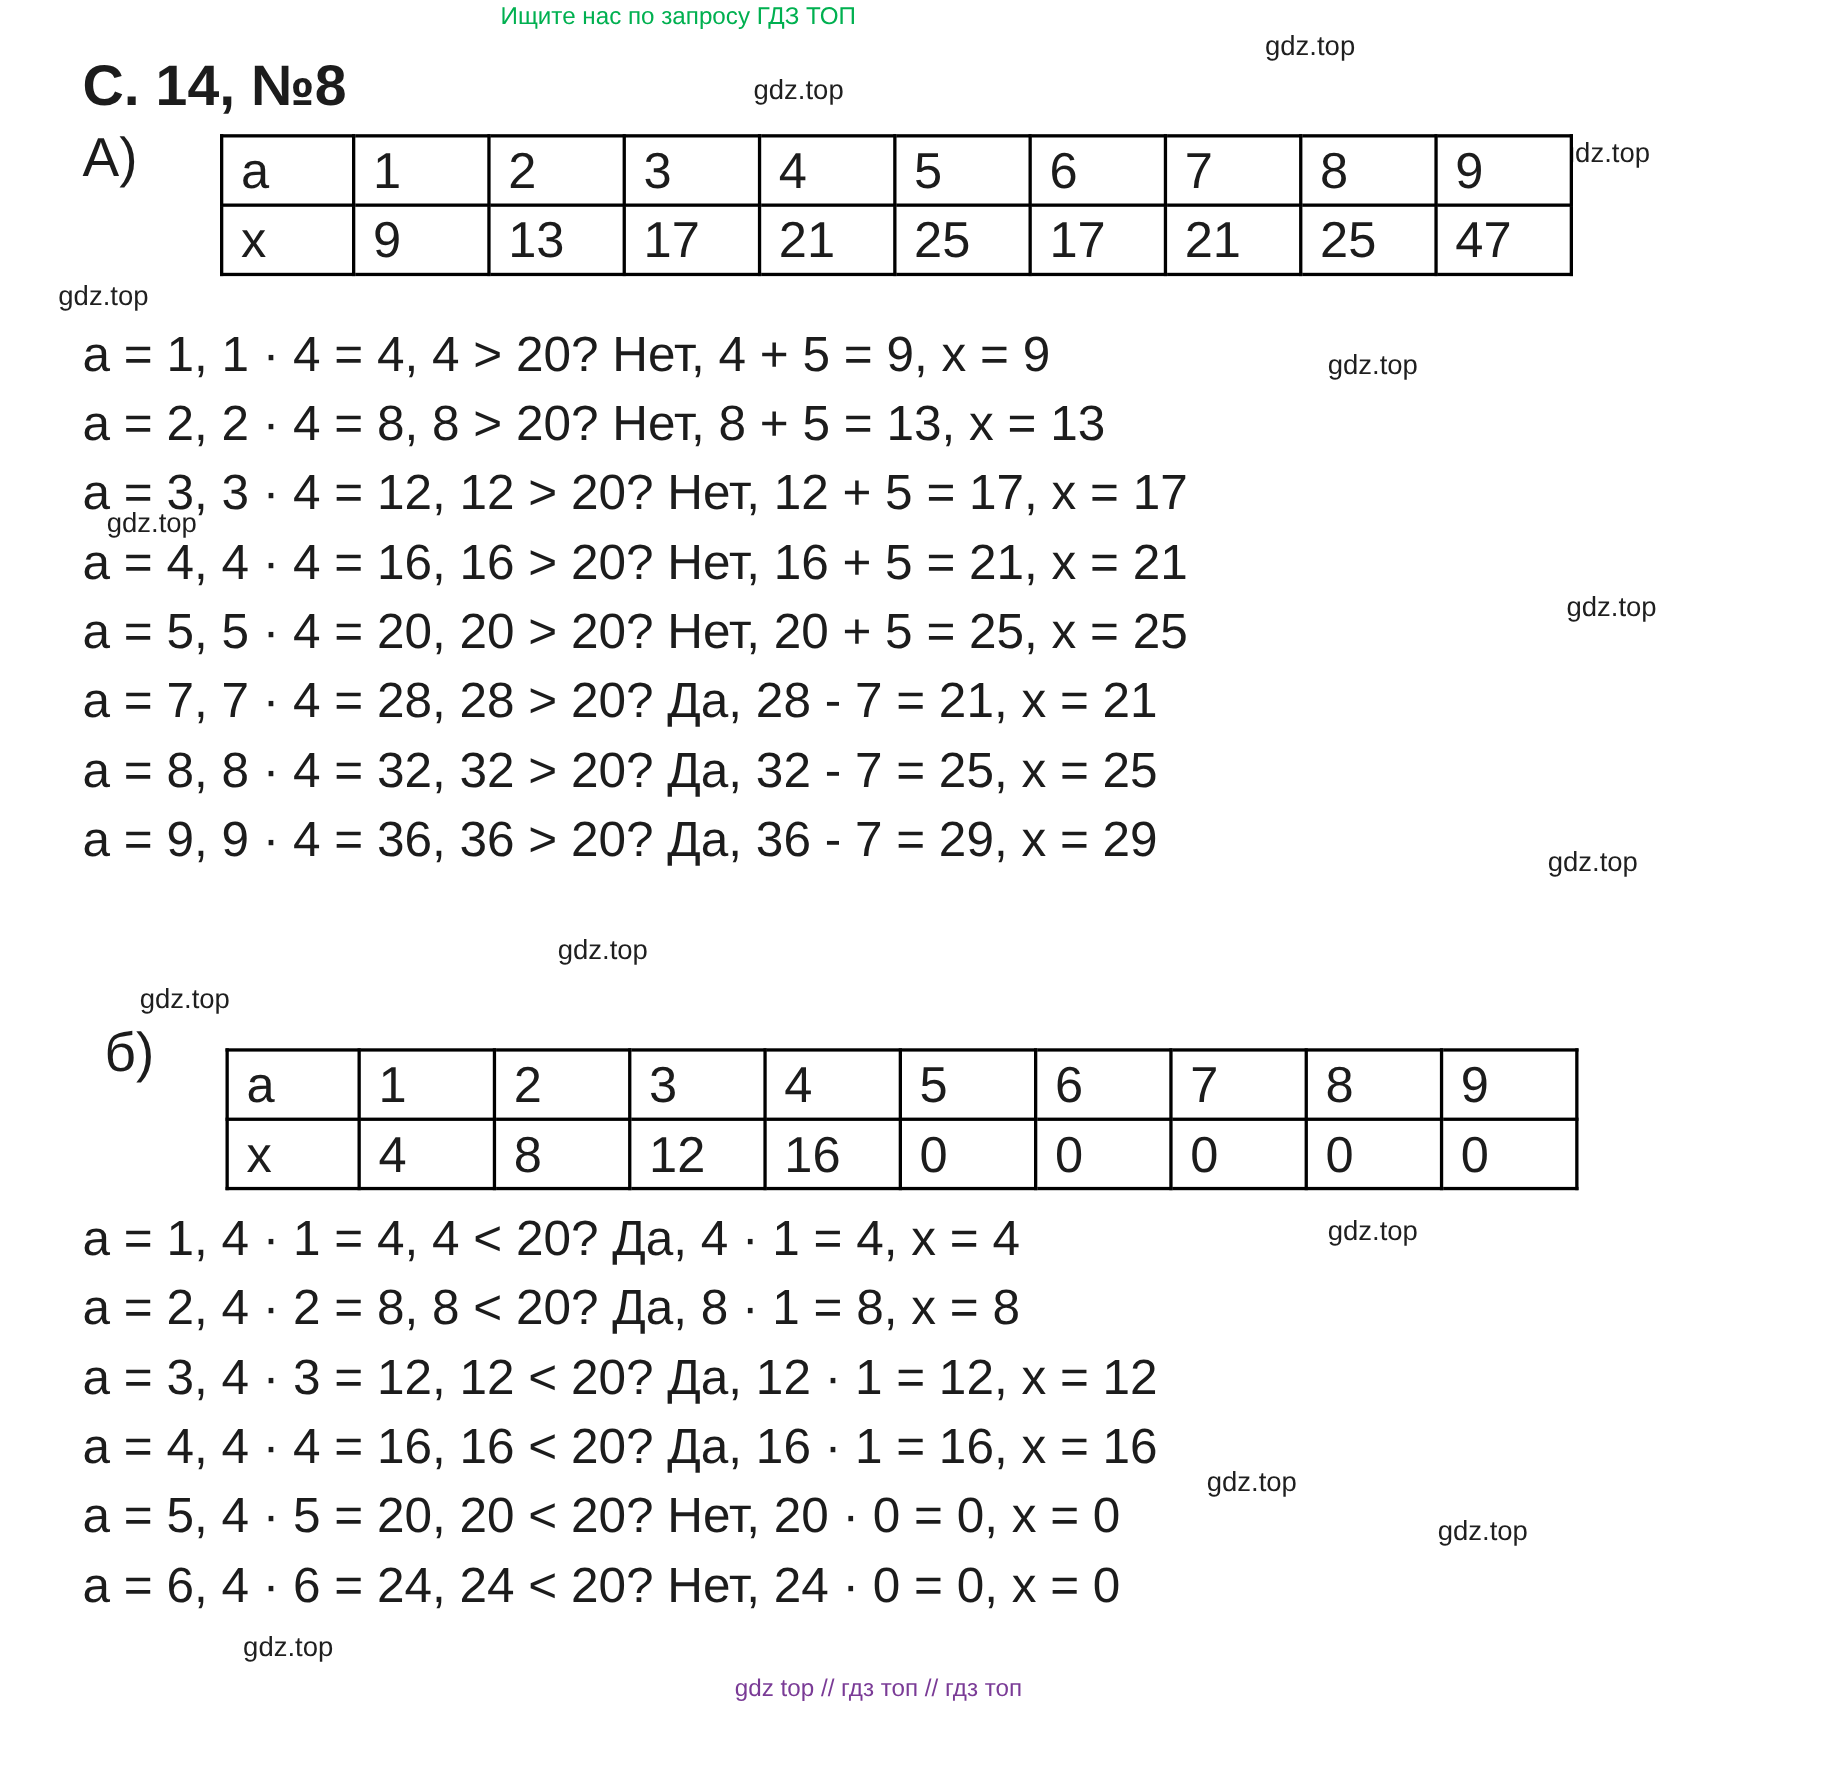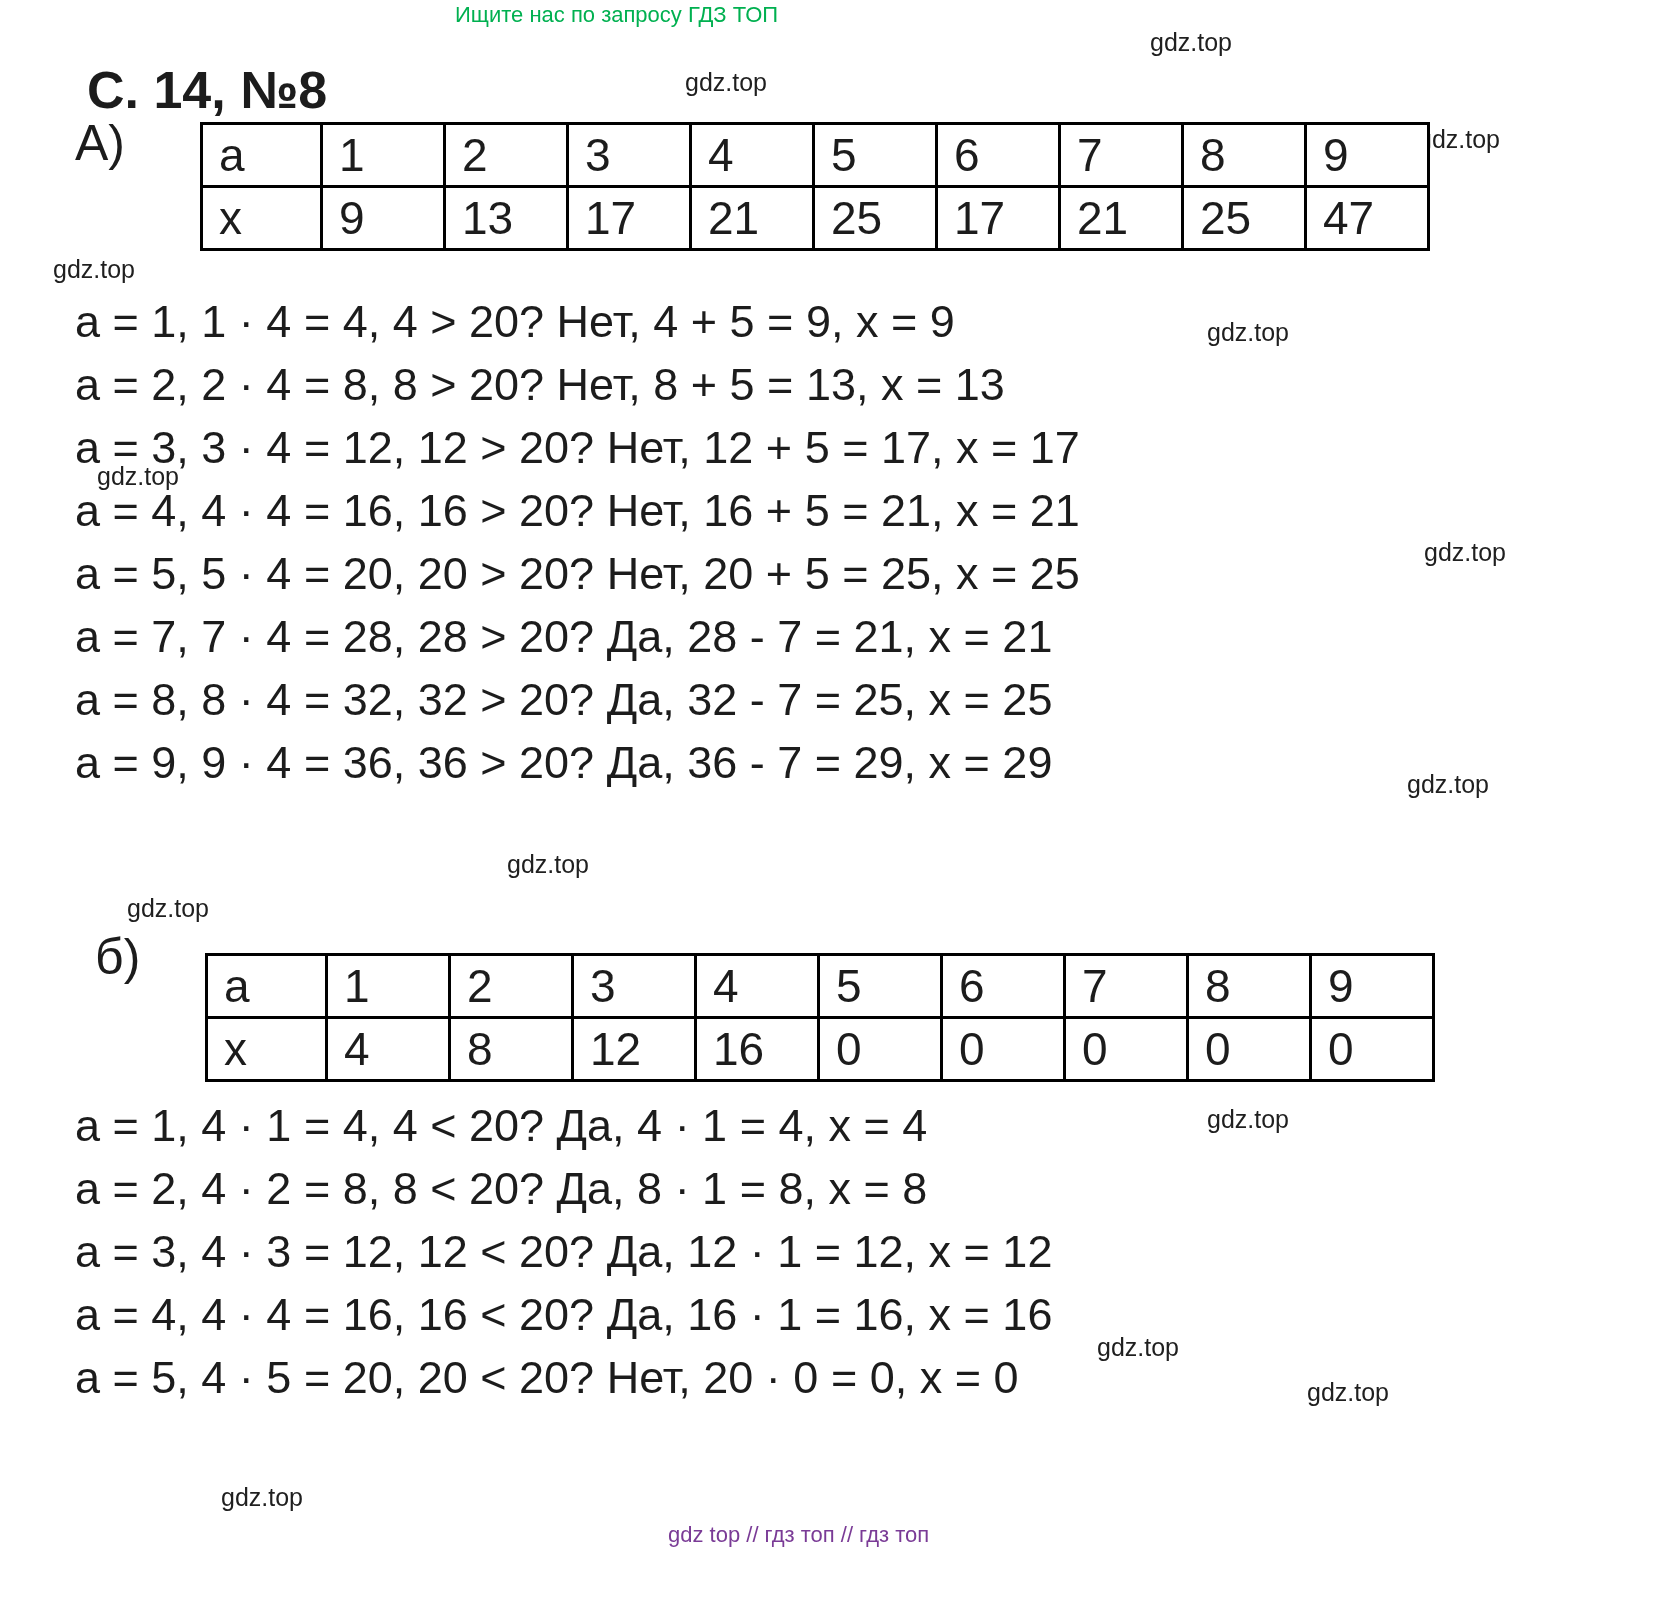--- a/index.html
+++ b/index.html
@@ -33,21 +33,21 @@
   .wm {
     position: absolute;
     font-size: 25px;
     color: #1f1f1f;
     white-space: nowrap;
   }
   .title {
     position: absolute;
     left: 75px;
     top: 48px;
-    margin: 12px;
+    margin: 0;
     font-size: 52px;
     font-weight: bold;
     white-space: nowrap;
   }
   .sec-label {
     position: absolute;
     font-size: 50px;
     white-space: nowrap;
   }
   table.grid {
@@ -199,17 +199,18 @@
     </tr>
   </tbody>
     </table>
 
   <div class="lines" style="top:1094px">
     <div class="line">а = 1, 4 · 1 = 4, 4 &lt; 20? Да, 4 · 1 = 4, х = 4</div>
     <div class="line">а = 2, 4 · 2 = 8, 8 &lt; 20? Да, 8 · 1 = 8, х = 8</div>
     <div class="line">а = 3, 4 · 3 = 12, 12 &lt; 20? Да, 12 · 1 = 12, х = 12</div>
     <div class="line">а = 4, 4 · 4 = 16, 16 &lt; 20? Да, 16 · 1 = 16, х = 16</div>
     <div class="line">а = 5, 4 · 5 = 20, 20 &lt; 20? Нет, 20 · 0 = 0, х = 0</div>
+    <div class="line">а = 6, 4 · 6 = 24, 24 &lt; 20? Нет, 24 · 0 = 0, х = 0</div>
   </div>
 
   <div class="footer">gdz top  //  гдз топ  //  гдз топ</div>
 
 </div>
 
 </body></html>

